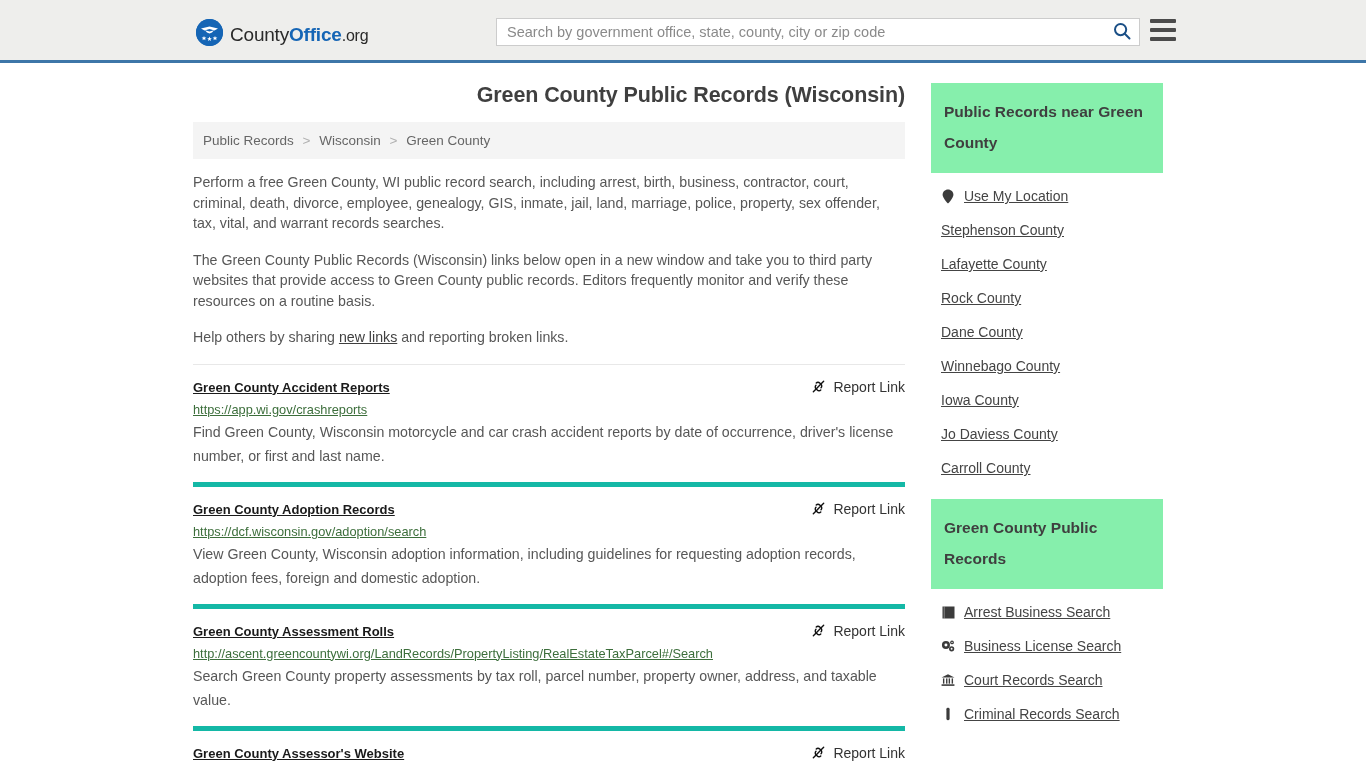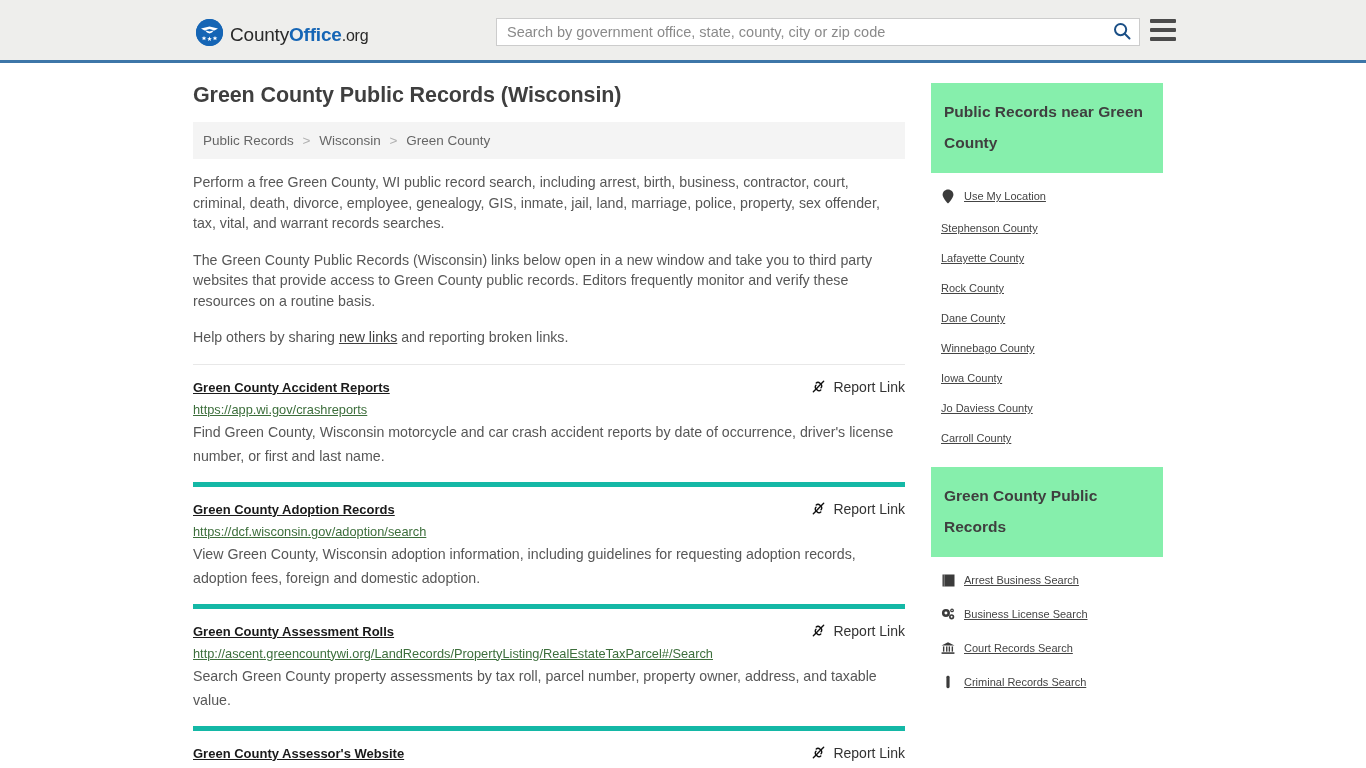--- a/index.html
+++ b/index.html
@@ -106,20 +106,21 @@
   }
   .main-col { width: 712px; flex: 0 0 712px; }
   .side-col { width: 232px; flex: 0 0 232px; }
 
   h1.page-title {
     font-size: 21.5px;
     font-weight: bold;
     color: #3f3f3f;
     margin: 0 0 14px 0;
     letter-spacing: -0.1px;
+    text-align: right;
   }
 
   .breadcrumb {
     background: #f4f4f4;
     padding: 11px 10px;
     font-size: 13.5px;
     margin-bottom: 13px;
   }
   .breadcrumb a {
     color: #666666;
@@ -193,21 +194,21 @@
     font-weight: bold;
     color: #3f3f3f;
     line-height: 31px;
   }
   .side-list { padding: 6px 0 0 10px; }
   .side-item {
     display: flex;
     align-items: center;
     gap: 9px;
     padding: 9px 0;
-    font-size: 11px;
+    font-size: 14px;
   }
   .side-item .side-label {
     color: #444444;
     text-decoration: underline;
     cursor: pointer;
     white-space: nowrap;
   }
   .side-icon {
     width: 14px;
     height: 16px;

